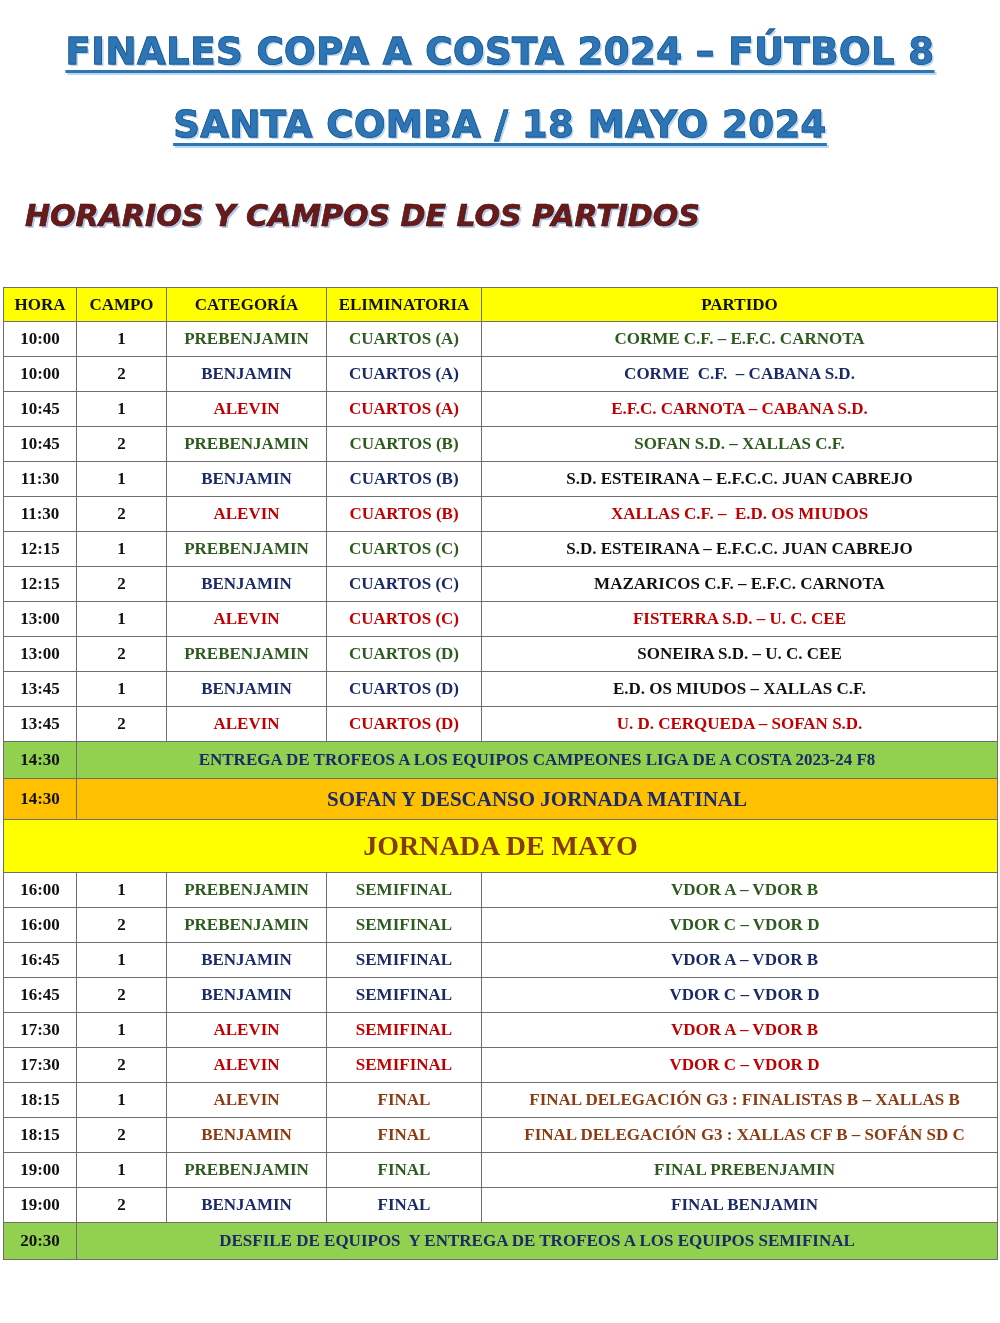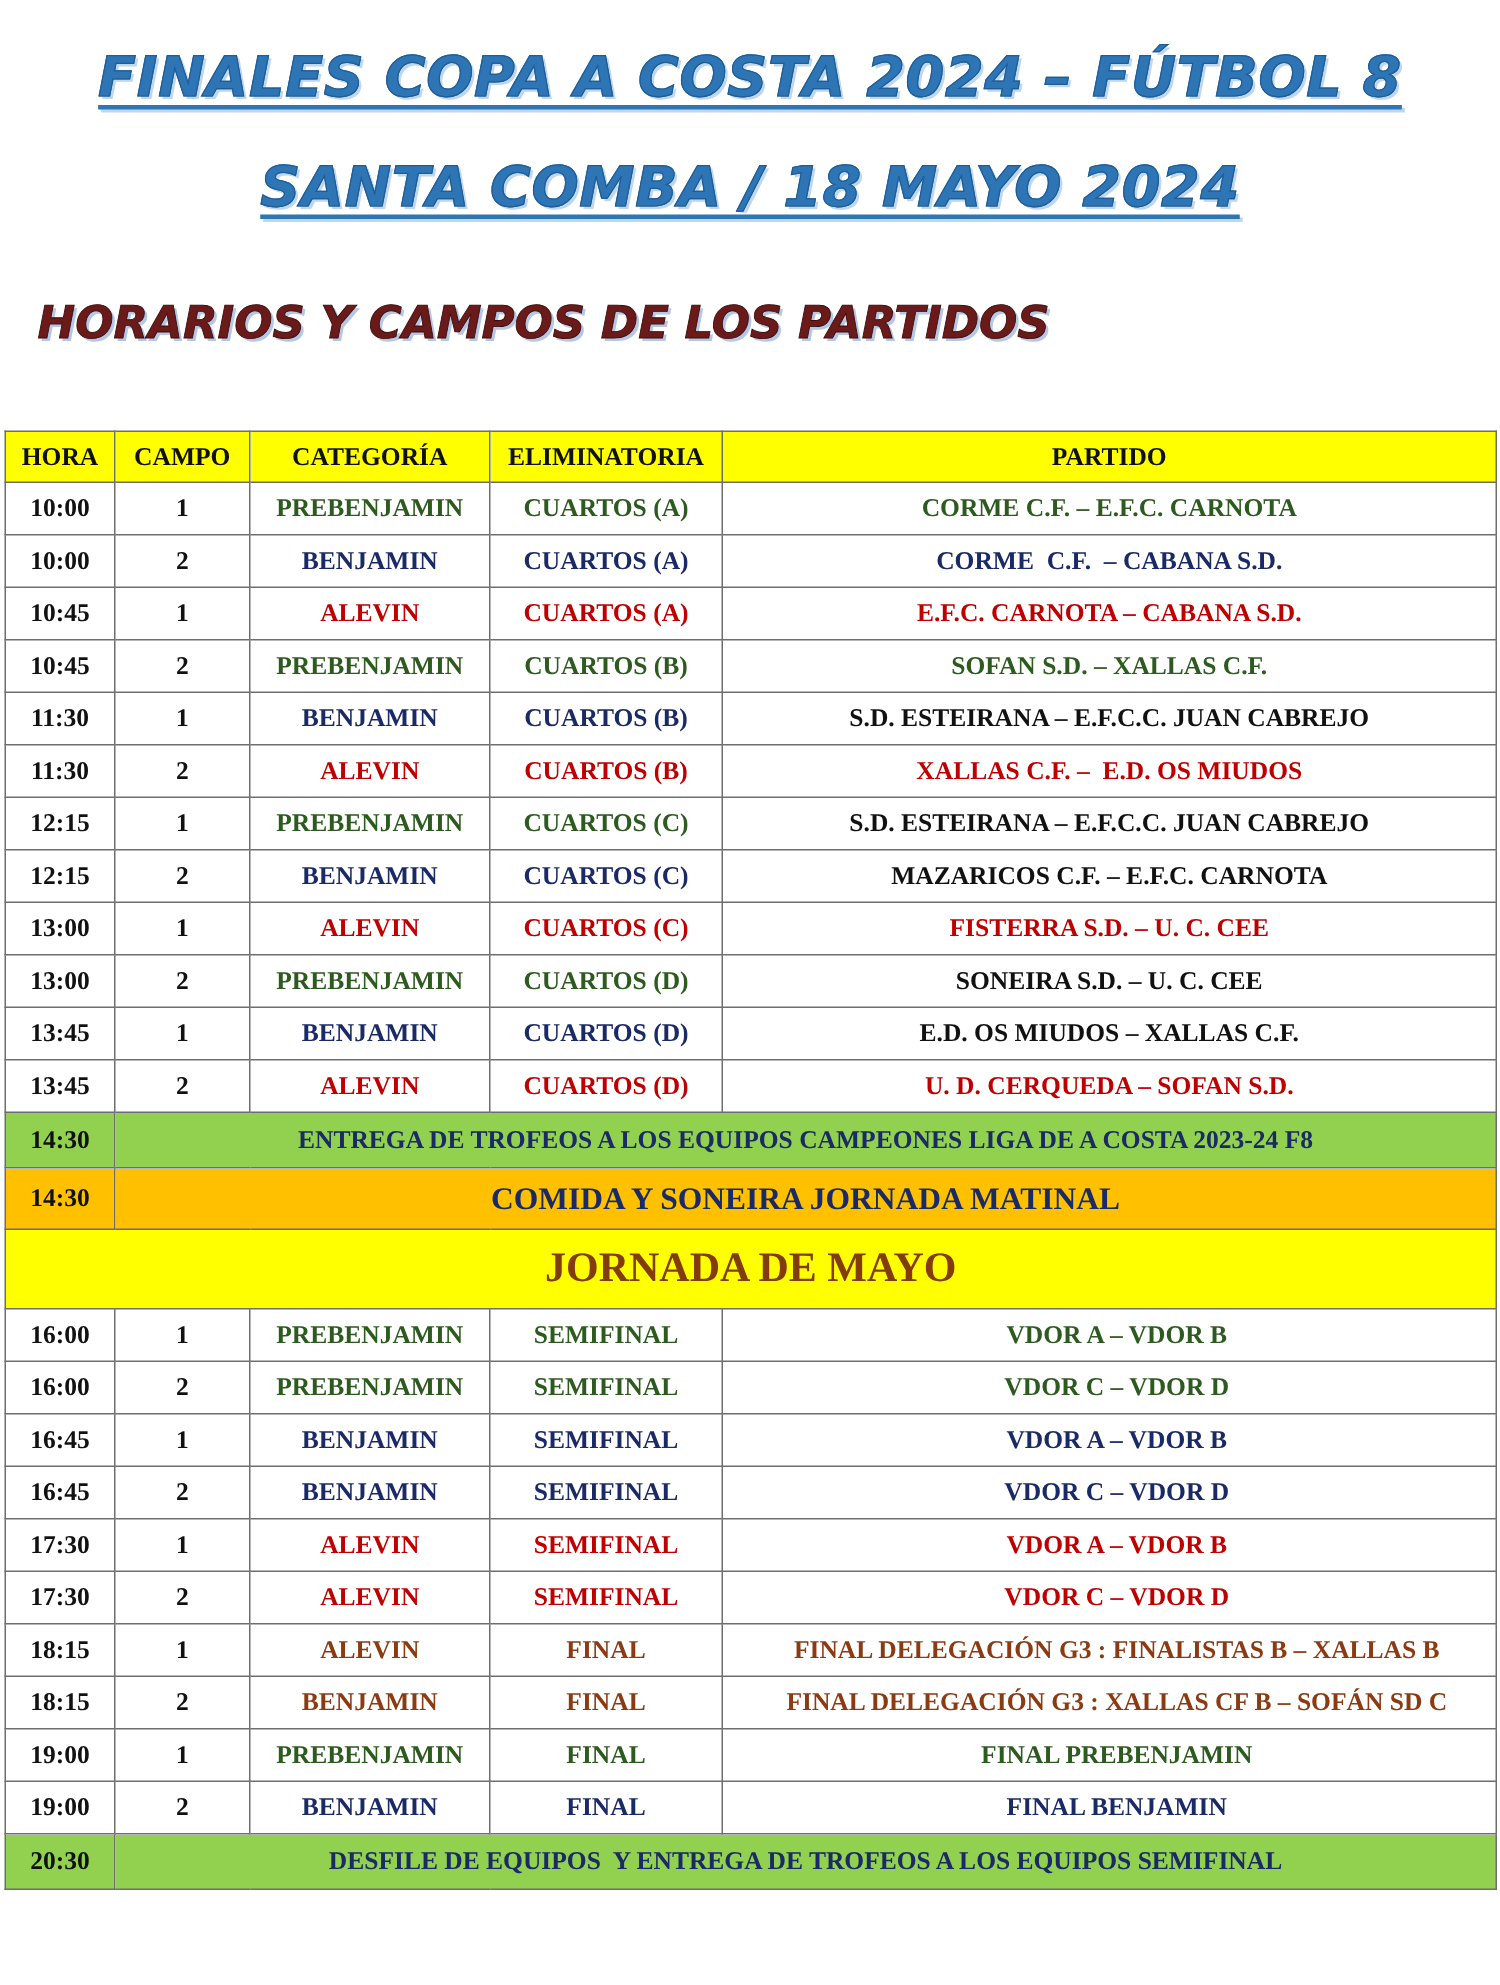--- a/index.html
+++ b/index.html
@@ -1,21 +1,21 @@
 <!DOCTYPE html>
 <html><head>
   <meta charset="utf-8">
   <style>
     html, body { margin: 0; padding: 0; background: #ffffff; }
     body { width: 1000px; height: 1323px; position: relative; overflow: hidden;
            font-family: "Liberation Sans", "DejaVu Sans", sans-serif; }
     .title {
       position: absolute; left: 0; width: 1000px; text-align: center;
       font-family: "DejaVu Sans", "Liberation Sans", sans-serif;
-      font-weight: bold; font-style: italic;
+      font-weight: bold; 
       color: #2e75b6; font-size: 37px; letter-spacing: 0.5px;
       text-shadow: 2px 2px 0 #bdd7ee, -1px -1px 0 #ffffff;
       -webkit-text-stroke: 0.8px #1f5d96;
     }
     .title span { text-decoration: underline; text-decoration-thickness: 3px;
                   text-underline-offset: 6px; text-decoration-color: #2e75b6; }
     #t1 { top: 30px; }
     #t2 { top: 103px; }
     .subtitle {
       position: absolute; left: 0; width: 1000px; top: 198px; 
@@ -157,21 +157,21 @@
       <td class="c-red">CUARTOS (D)</td>
       <td class="c-red">U. D. CERQUEDA – SOFAN S.D.</td>
     </tr>
 
     <tr class="green-band">
       <td class="hora">14:30</td>
       <td colspan="4">ENTREGA DE TROFEOS A LOS EQUIPOS CAMPEONES LIGA DE A COSTA 2023-24 F8</td>
     </tr>
     <tr class="orange-band">
       <td class="hora">14:30</td>
-      <td colspan="4">COMIDA Y SONEIRA JORNADA MATINAL</td>
+      <td colspan="4">SOFAN Y DESCANSO JORNADA MATINAL</td>
     </tr>
     <tr class="yellow-band">
       <td colspan="5">JORNADA DE MAYO</td>
     </tr>
 
     <tr>
       <td class="hora">16:00</td>
       <td class="campo">1</td>
       <td class="c-green">PREBENJAMIN</td>
       <td class="c-green">SEMIFINAL</td>

